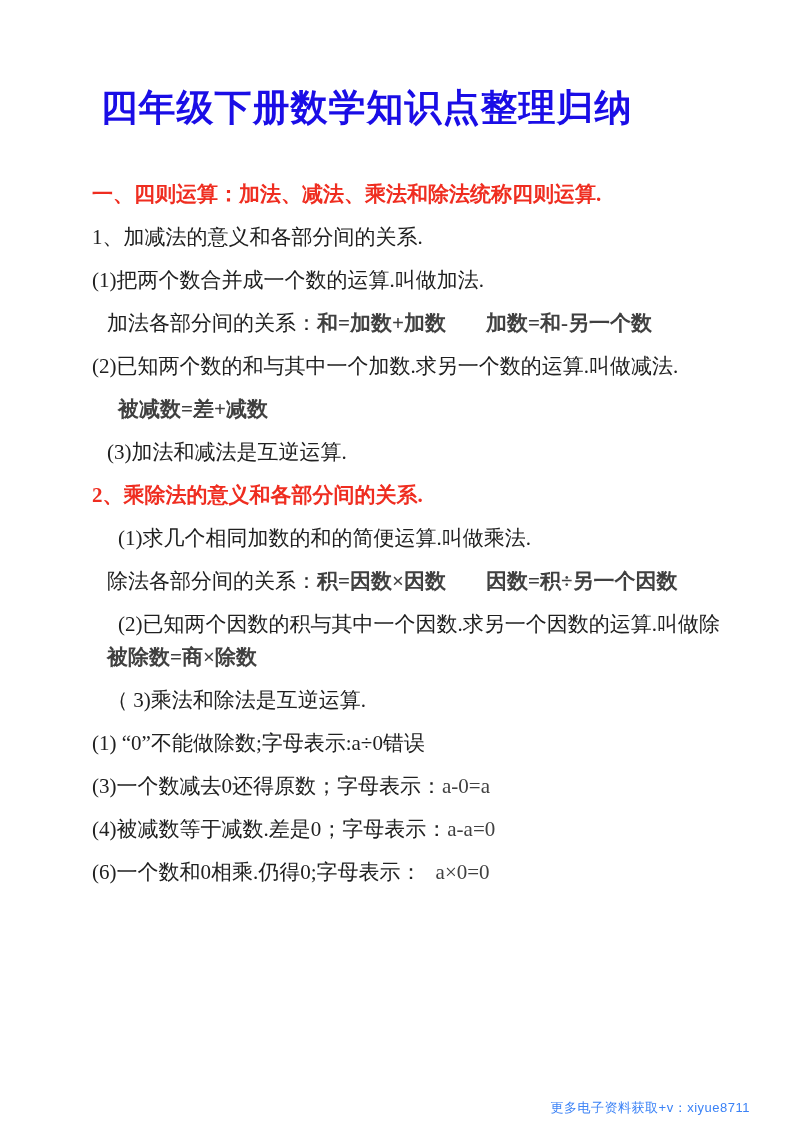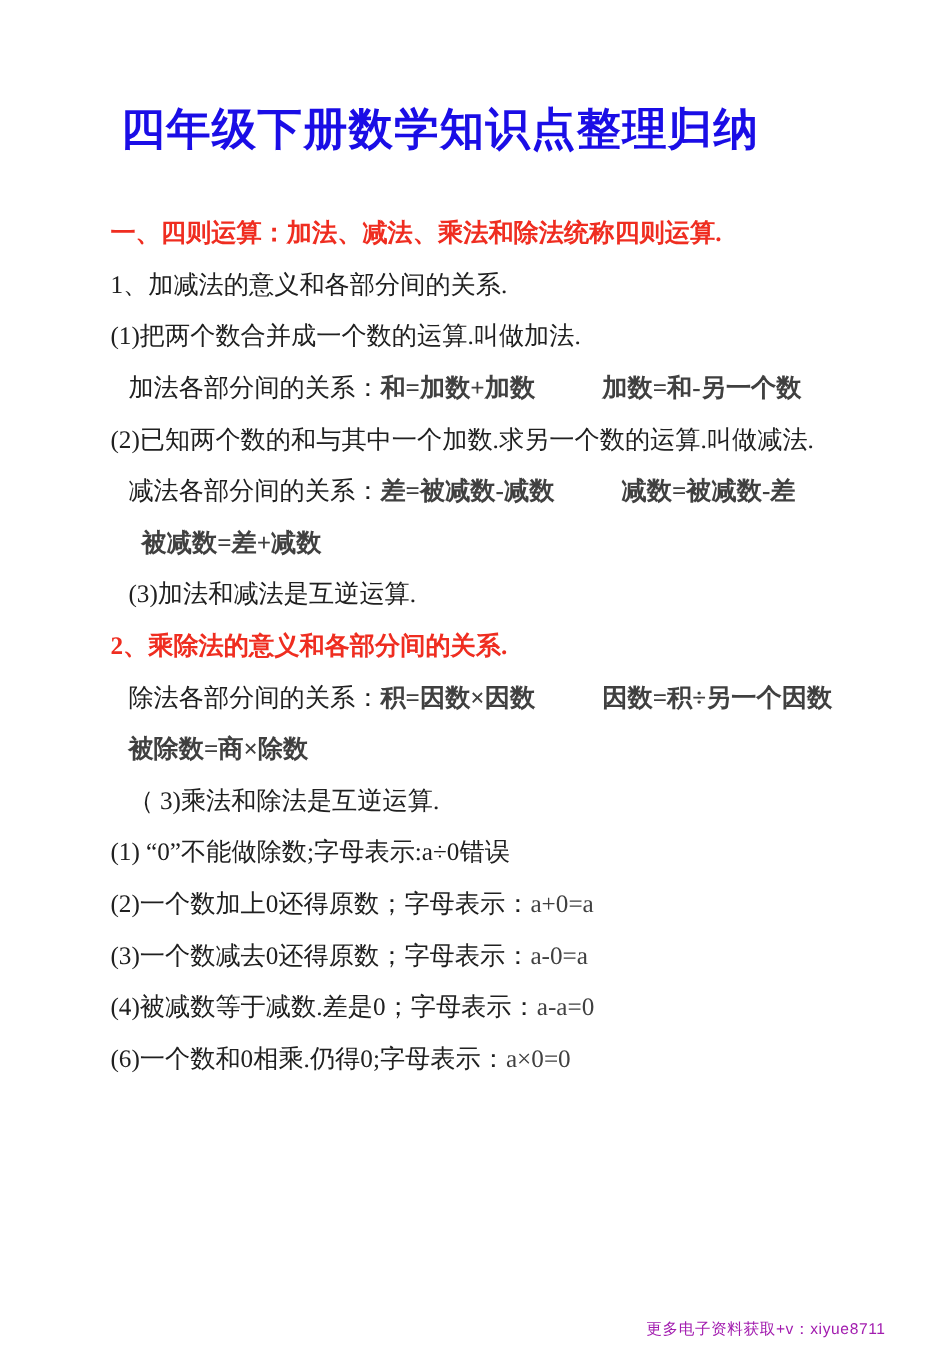--- a/index.html
+++ b/index.html
@@ -39,29 +39,29 @@
     color: #ef2d20;
     font-weight: bold;
   }
   .ind1 { padding-left: 15px; }
   .ind2 { padding-left: 26px; }
   .c-green {
     color: #404040;
     font-weight: bold;
   }
   .c-green.thin { font-weight: normal; }
-  .gap { margin-left: 56px; text-align: right; }
-  .sp  { }
+  .gap { margin-left: 40px; text-align: right; }
+  .sp  { margin-left: 14px; }
   .watermark {
     position: absolute;
-    right: 18px;
+    right: 6px;
     bottom: 5px;
     font-size: 13px;
     font-family: "Liberation Sans", sans-serif;
-    color: #a21caf;
+    color: #3b82f6;
     letter-spacing: 0.5px;
     margin-top: 38px;
   }
 </style>
 </head>
 <body>
 
 <div class="page">
 
   <h1 class="title">四年级下册数学知识点整理归纳</h1>
@@ -71,41 +71,41 @@
     <p class="ln red"><span>一、四则运算：加法、减法、乘法和除法统称四则运算.</span></p>
 
     <p class="ln"><span>1、加减法的意义和各部分间的关系.</span></p>
 
     <p class="ln"><span>(1)把两个数合并成一个数的运算.叫做加法.</span></p>
 
     <p class="ln ind1"><span>加法各部分间的关系：</span><span class="c-green">和=加数+加数</span><span class="c-green gap">加数=和-另一个数</span></p>
 
     <p class="ln"><span>(2)已知两个数的和与其中一个加数.求另一个数的运算.叫做减法.</span></p>
 
-    <p class="ln ind1"><span>减法各部分间的关系：</span><span class="c-green">差=被减数-减数</span><span class="c-green gap">减数=被减数-差</span></p>
 
     <p class="ln ind2"><span class="c-green">被减数=差+减数</span></p>
 
     <p class="ln ind1"><span>(3)加法和减法是互逆运算.</span></p>
 
     <p class="ln red"><span>2、乘除法的意义和各部分间的关系.</span></p>
 
+    <p class="ln ind2"><span>(1)求几个相同加数的和的简便运算.叫做乘法.</span></p>
 
     <p class="ln ind1"><span>除法各部分间的关系：</span><span class="c-green">积=因数×因数</span><span class="c-green gap">因数=积÷另一个因数</span></p>
 
+    <p class="ln ind2 tight"><span>(2)已知两个因数的积与其中一个因数.求另一个因数的运算.叫做除</span></p>
 
 
     <p class="ln ind1"><span class="c-green">被除数=商×除数</span></p>
 
     <p class="ln ind1"><span>（ 3)乘法和除法是互逆运算.</span></p>
 
 
     <p class="ln"><span>(1) “0”不能做除数;字母表示:a÷0错误</span></p>
 
-    <p class="ln"><span>(2)一个数加上0还得原数；字母表示：</span><span class="c-green thin">a+0=a</span></p>
 
     <p class="ln"><span>(3)一个数减去0还得原数；字母表示：</span><span class="c-green thin">a-0=a</span></p>
 
     <p class="ln"><span>(4)被减数等于减数.差是0；字母表示：</span><span class="c-green thin">a-a=0</span></p>
 
     <p class="ln"><span>(6)一个数和0相乘.仍得0;字母表示：</span><span class="c-green thin sp">a×0=0</span></p>
 
   </div>
 
   <div class="watermark">更多电子资料获取+v：xiyue8711</div>

